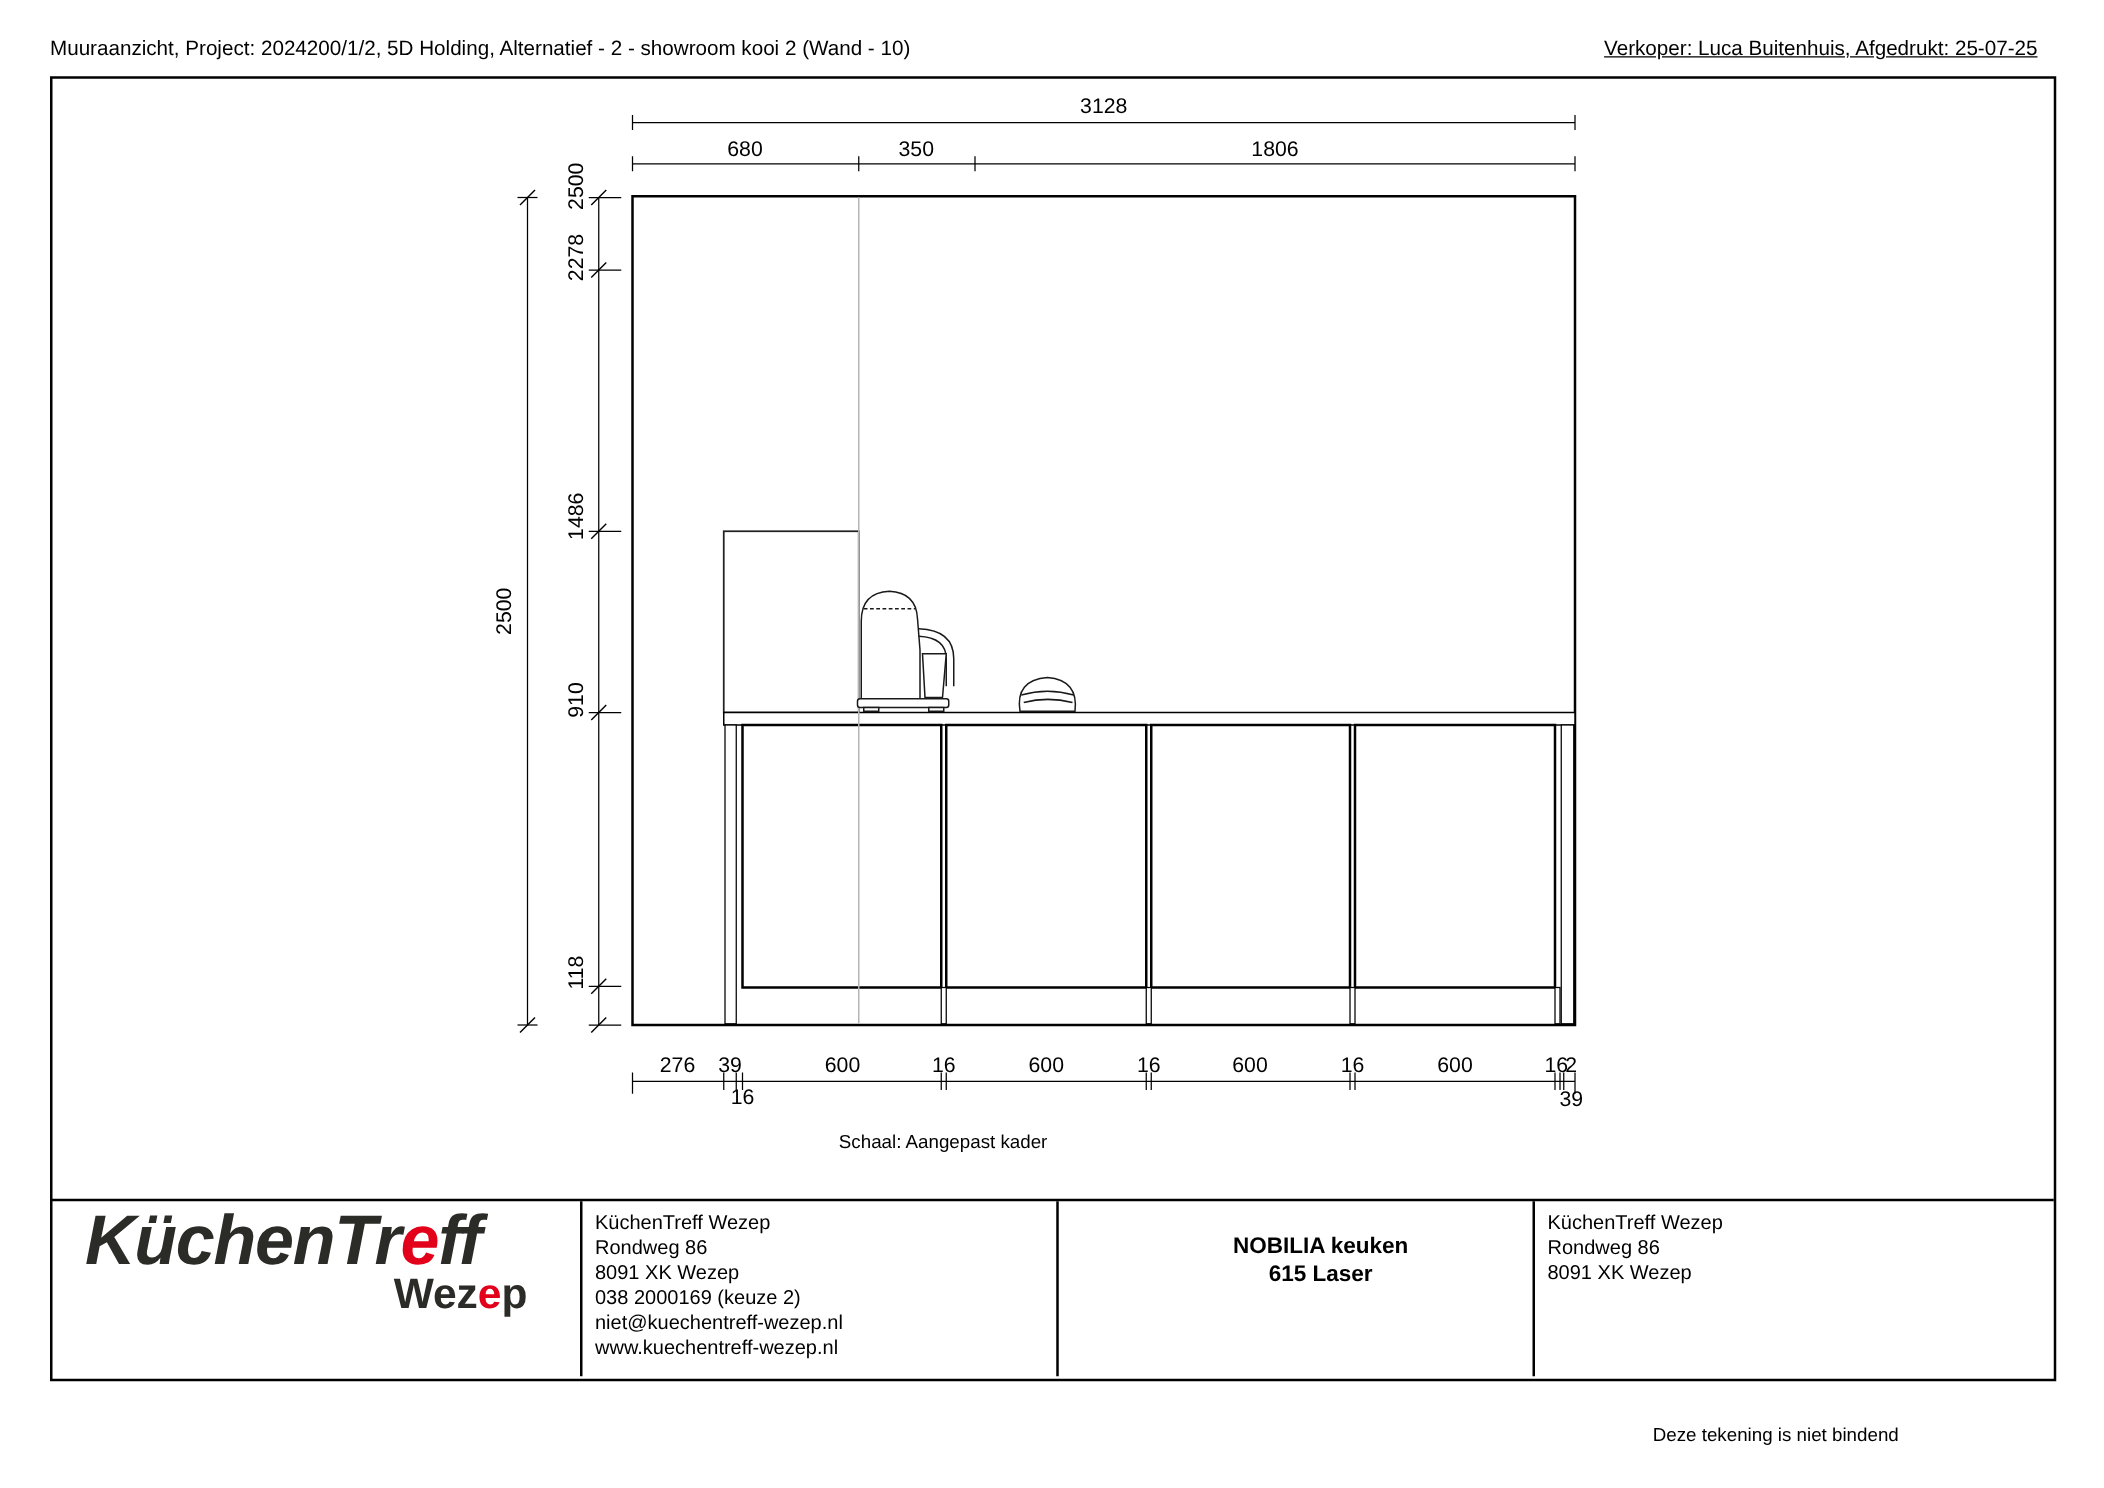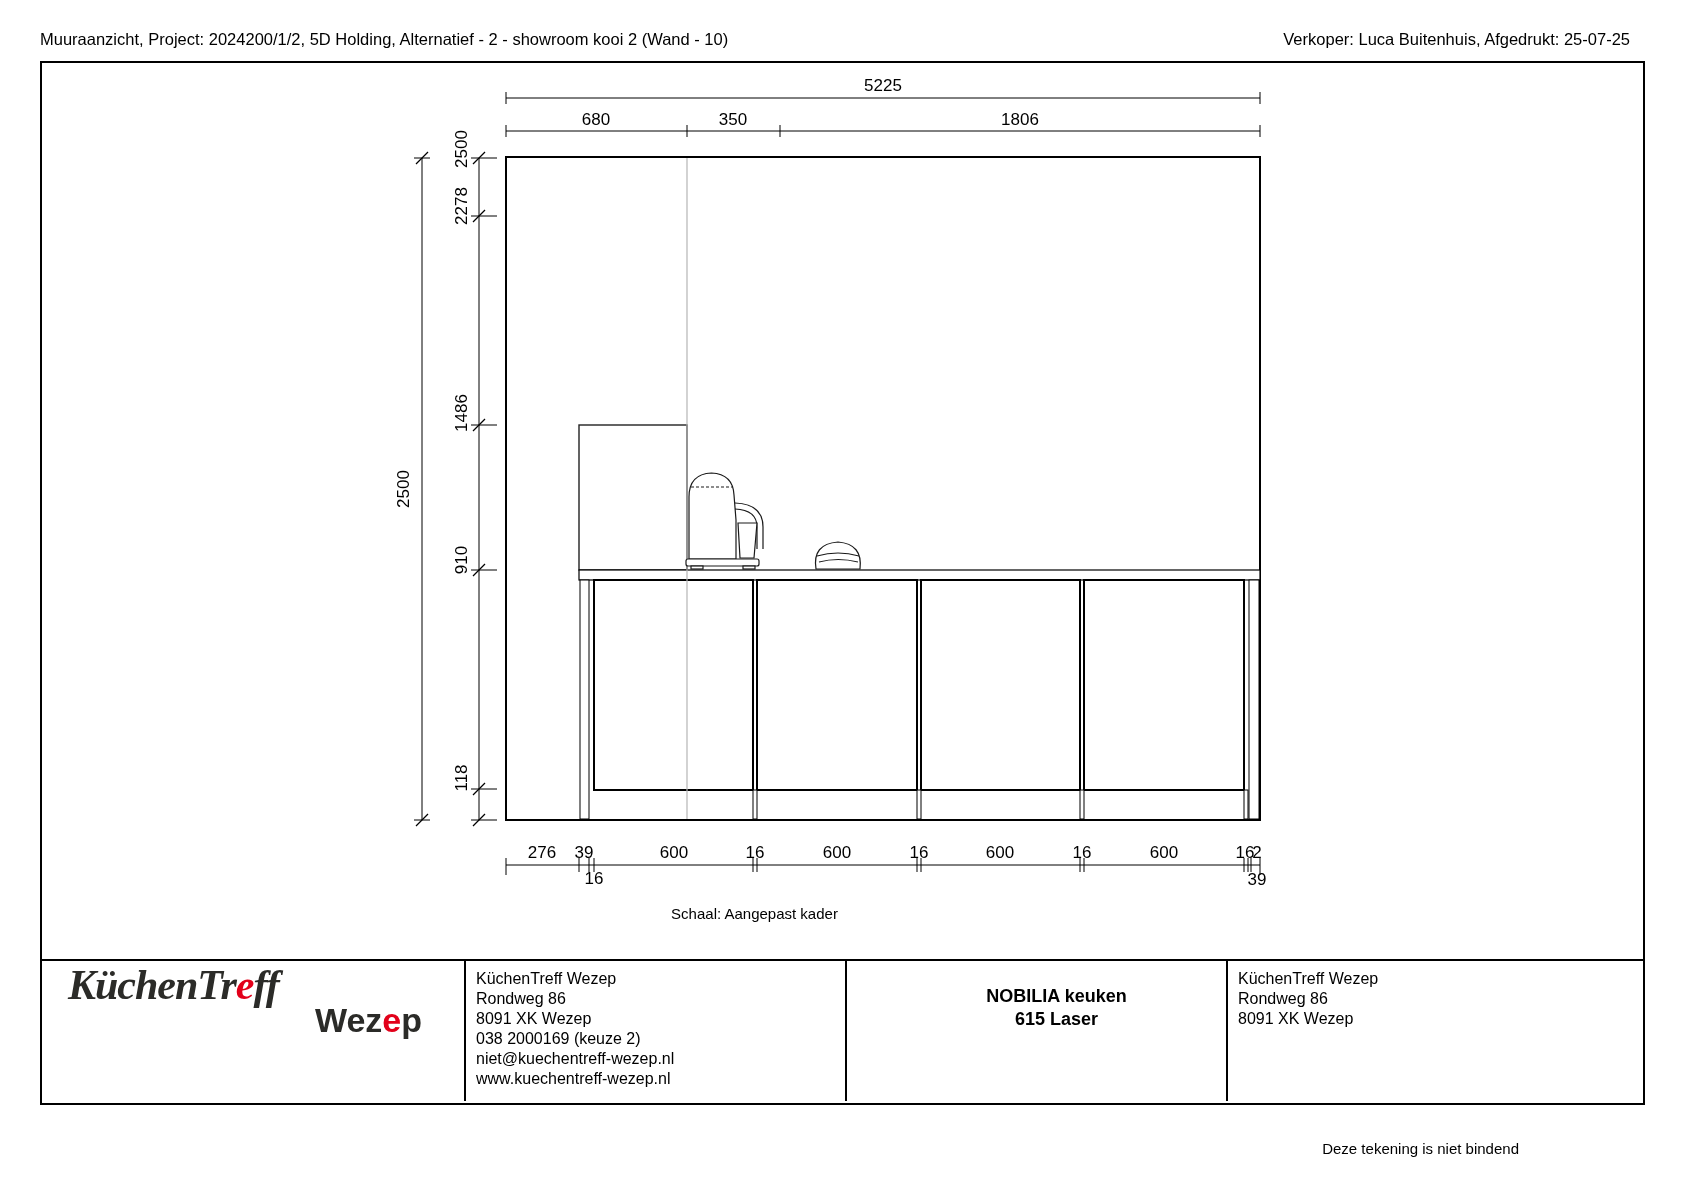--- a/index.html
+++ b/index.html
@@ -2,21 +2,21 @@
 <html><head>
 <meta charset="utf-8">
 <style>
   html,body{margin:0;padding:0;background:#fff;}
   .page{position:relative;width:1683px;height:1190px;background:#fff;
         font-family:"Liberation Sans",sans-serif;color:#000;overflow:hidden;}
 
   
   .hdr{position:absolute;top:30px;font-size:16.5px;white-space:nowrap;}
   .hdr.left{left:40px;}
-  .hdr.right{right:53px;}
+  .hdr.right{right:53px;text-decoration:underline;}
   .hdr b{font-weight:normal;}
 
   
   .main-frame{position:absolute;left:40px;top:61px;width:1601px;height:1040px;
               border:2px solid #000;}
   .footer-sep{position:absolute;left:40px;top:959px;width:1603px;height:2px;background:#000;}
   .vdiv{position:absolute;top:961px;height:140px;width:2px;background:#000;}
 
   
   .draw{position:absolute;left:0;top:0;}
@@ -25,22 +25,22 @@
   .dim-label{position:absolute;font-size:17px;line-height:1;white-space:nowrap;
              transform:translate(-50%,-50%);background:transparent;}
   .dim-label.vert{transform:translate(-50%,-50%) rotate(-90deg);}
 
   .scale-note{position:absolute;left:0;top:905px;width:1509px;text-align:center;
               font-size:15px;}
 
   
   .logo{position:absolute;left:68px;top:963px;width:392px;display:flex;
         flex-direction:column;}
-  .logo-main{font-size:42px;font-weight:bold;font-style:italic;letter-spacing:-1px;
-             color:#2b2b28;line-height:1.05;white-space:nowrap;font-family:Liberation Serif, serif;}
+  .logo-main{font-size:56px;font-weight:bold;font-style:italic;letter-spacing:-1px;
+             color:#2b2b28;line-height:1.05;white-space:nowrap;}
   .logo-sub{font-size:34px;font-weight:bold;color:#2b2b28;line-height:1;
             align-self:flex-end;margin:-4px 38px 0 0;white-space:nowrap;}
   .accent{font-style:inherit;}
   .addr{position:absolute;font-size:16px;line-height:20px;white-space:nowrap;}
   .addr.center-col{left:476px;top:969px;}
   .addr.right-col{left:1238px;top:969px;}
   .product{position:absolute;left:847px;top:985px;width:379px;text-align:center;
            font-size:18px;font-weight:bold;line-height:23px;margin-left:20px;}
   .disclaimer{position:absolute;left:0;top:1140px;width:1519px;text-align:right;
               font-size:15px;}
@@ -152,21 +152,21 @@
       <line x1="921" y1="858" x2="921" y2="872"></line>
       <line x1="1080" y1="858" x2="1080" y2="872"></line>
       <line x1="1084" y1="858" x2="1084" y2="872"></line>
       <line x1="1244" y1="858" x2="1244" y2="872"></line>
       <line x1="1248" y1="858" x2="1248" y2="872"></line>
       <line x1="1251" y1="858" x2="1251" y2="872"></line>
       <line x1="1260" y1="858" x2="1260" y2="875"></line>
     </g>
   </svg>
 
-  <div class="dim-label" style="left:883px;top:85px;">5225</div>
+  <div class="dim-label" style="left:883px;top:85px;">3128</div>
   <div class="dim-label" style="left:596px;top:119px;">680</div>
   <div class="dim-label" style="left:733px;top:119px;">350</div>
   <div class="dim-label" style="left:1020px;top:119px;">1806</div>
 
   <div class="dim-label vert" style="left:403px;top:489px;">2500</div>
   <div class="dim-label vert" style="left:461px;top:149px;">2500</div>
   <div class="dim-label vert" style="left:461px;top:206px;">2278</div>
   <div class="dim-label vert" style="left:461px;top:413px;">1486</div>
   <div class="dim-label vert" style="left:461px;top:560px;">910</div>
   <div class="dim-label vert" style="left:461px;top:778px;">118</div>

